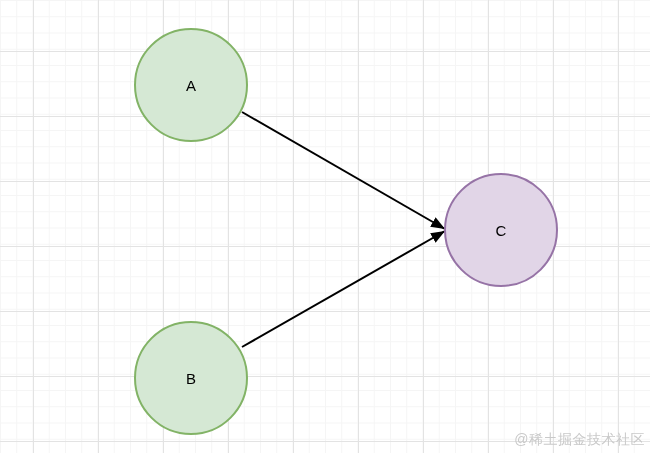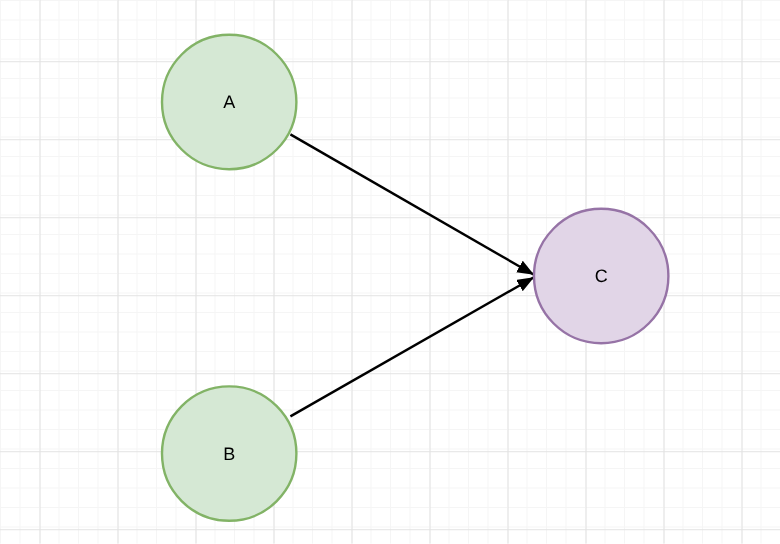--- a/index.html
+++ b/index.html
@@ -75,14 +75,15 @@
   </div>
 
   <div class="node node-green node-b">
     <span class="node-label">B</span>
   </div>
 
   <div class="node node-purple node-c">
     <span class="node-label">C</span>
   </div>
 
+  <div class="watermark">@稀土掘金技术社区</div>
 
 </div>
 
 </body></html>

